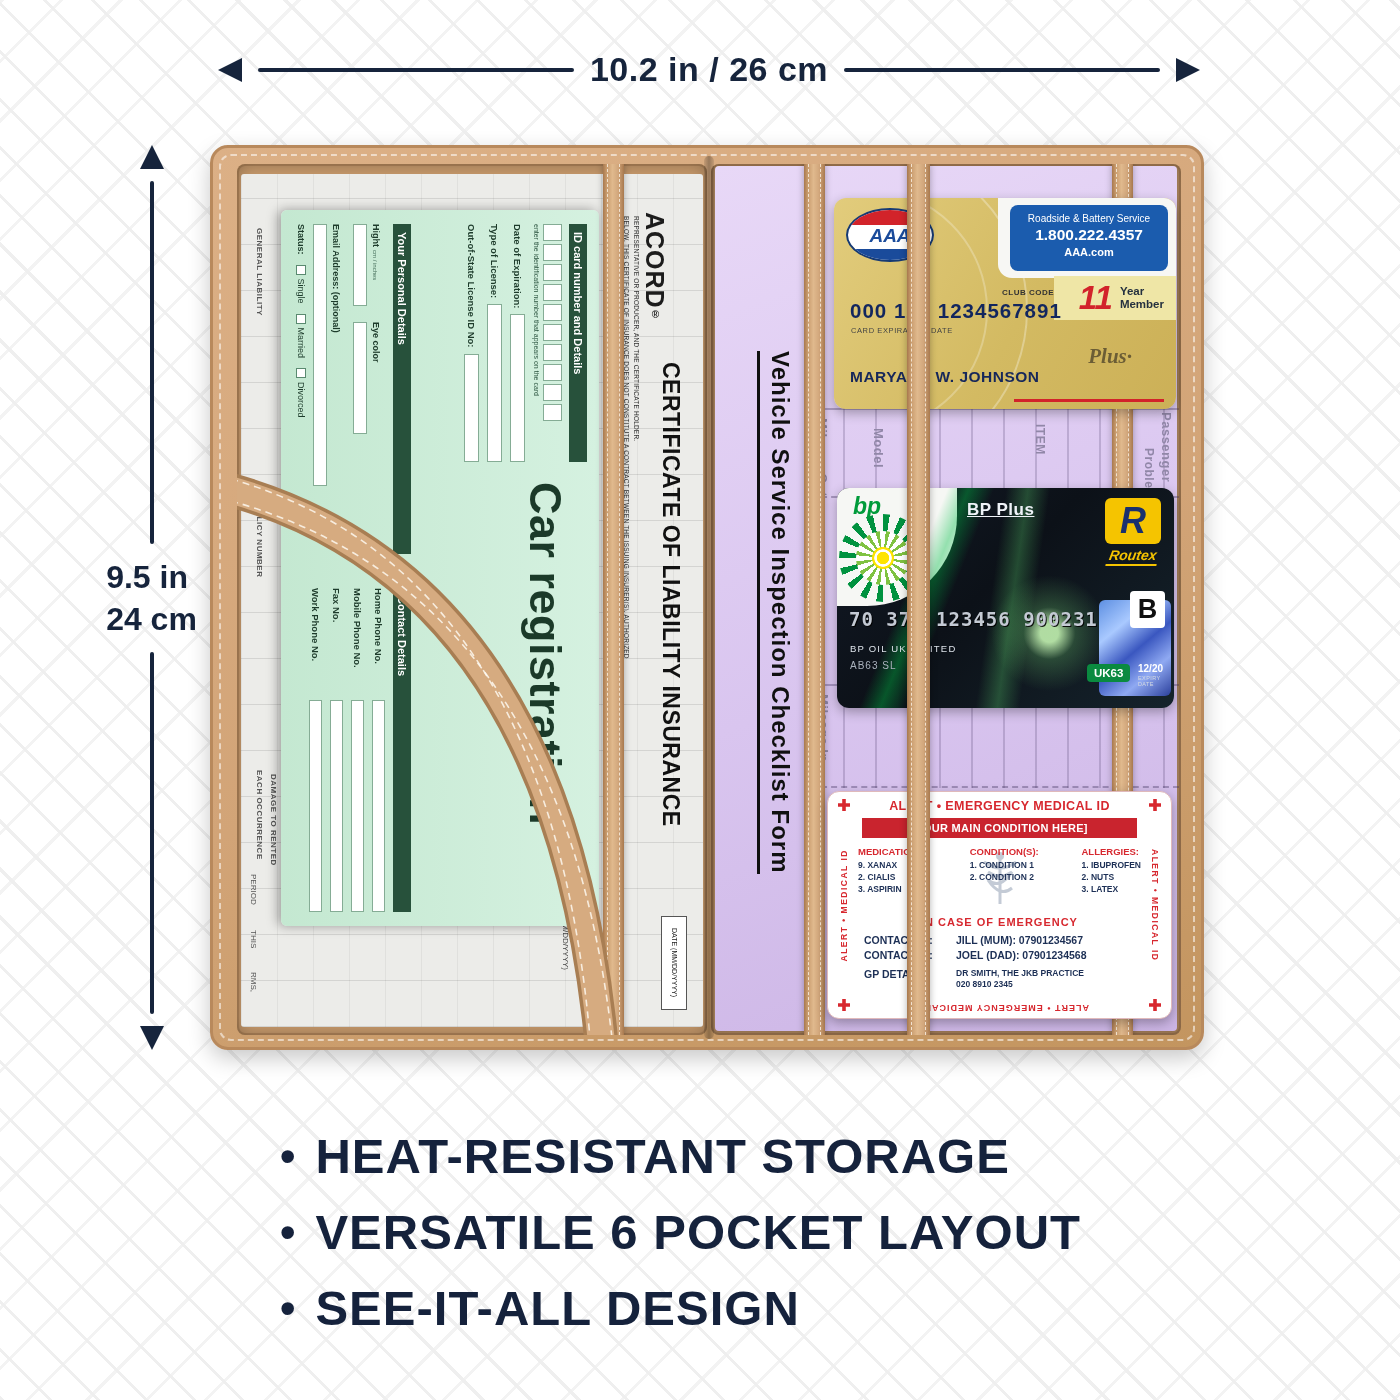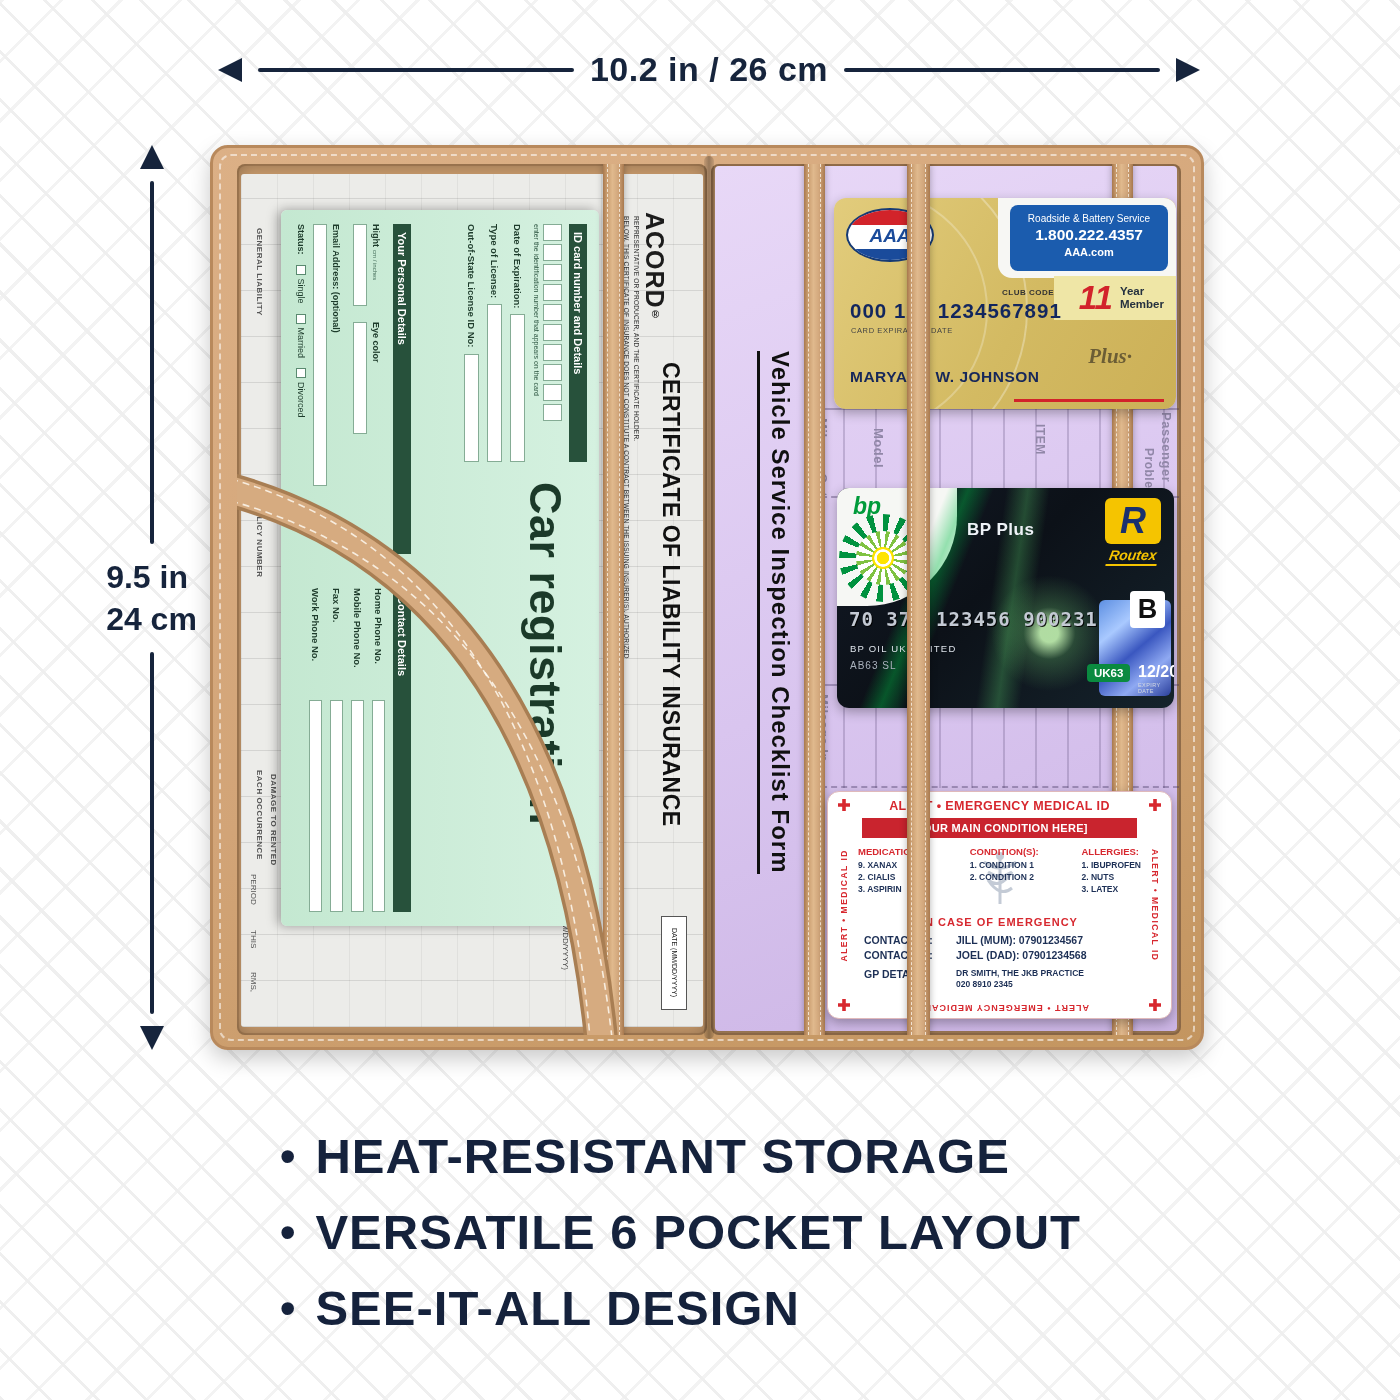--- a/index.html
+++ b/index.html
@@ -149,38 +149,38 @@
   .bp { left:126px; top:324px; width:337px; height:220px;
     background:linear-gradient(135deg,#121925 0%,#0c1118 45%,#15232c 100%); }
   .bp-white { position:absolute; left:0; top:0; width:120px; height:118px; background:#f6f7f4; border-bottom-right-radius:90px; }
   .bp-brand { position:absolute; left:16px; top:5px; color:#009b3a; font-size:23px; font-weight:bold; font-style:italic; z-index:3; }
   .helios { position:absolute; left:2px; top:26px; width:88px; height:88px; border-radius:50%; z-index:2;
     background:repeating-conic-gradient(from 0deg, #00923f 0deg 9deg, rgba(255,255,255,0) 9deg 22.5deg); }
   .helios::before { content:""; position:absolute; inset:17px; border-radius:50%; background-color:#fff;
     background-image:repeating-conic-gradient(from 6deg, #7fc241 0deg 9deg, rgba(255,255,255,0) 9deg 22.5deg); }
   .helios::after { content:""; position:absolute; inset:33px; border-radius:50%;
     background:radial-gradient(circle,#ffe400 0 38%, #ffffff 42% 54%, #ffe400 58% 100%); }
-  .bp-plus { position:absolute; left:130px; top:32px; color:#eef2f7; font-size:17px; font-weight:bold; letter-spacing:.5px; z-index:3; }
+  .bp-plus { position:absolute; left:130px; top:12px; color:#eef2f7; font-size:17px; font-weight:bold; letter-spacing:.5px; z-index:3;text-decoration:underline; }
   .routex { position:absolute; right:10px; top:10px; width:62px; display:flex; flex-direction:column; align-items:center; gap:3px; z-index:3; }
   .routex-r { width:56px; height:46px; background:#f5c400; border-radius:6px; color:#19306e; font-size:36px; font-weight:bold;
     font-style:italic; text-align:center; line-height:46px; }
   .routex-word { color:#f5c400; font-style:italic; font-weight:bold; font-size:14px; border-bottom:2px solid #f5c400;
     transform:skewX(-10deg); padding:0 2px 1px; }
   .bp-b { position:absolute; right:9px; top:103px; width:35px; height:37px; background:#fff; border-radius:4px; color:#101010;
     font-size:27px; font-weight:bold; text-align:center; line-height:37px; z-index:3; }
   .bp-number { position:absolute; left:12px; top:120px; font-family:"DejaVu Sans Mono", monospace; font-size:19px; font-weight:bold;
     color:#c4cad4; letter-spacing:1px; text-shadow:1px 1px 0 rgba(0,0,0,.9); z-index:3; }
   .bp-company { position:absolute; left:13px; top:155px; color:#dde3ea; font-size:9.5px; letter-spacing:1.2px; z-index:3; }
   .bp-code { position:absolute; left:13px; top:172px; color:#aab2bd; font-size:10px; letter-spacing:1px; z-index:3; }
   .bp-holo { position:absolute; left:262px; top:112px; width:72px; height:96px; border-radius:6px; z-index:2;
     background:linear-gradient(140deg,#5d8fe2 0%,#a9c9ff 28%,#3a57c0 52%,#8fa9f2 74%,#2b3f9c 100%); }
   .bp-uk { position:absolute; left:250px; top:176px; background:#0a8a40; color:#fff; font-size:11.5px; font-weight:bold;
     padding:3px 7px; border-radius:4px; z-index:4; }
   .bp-exp { position:absolute; left:301px; top:175px; z-index:4; color:#fff; }
-  .bp-exp .ev { font-size:16px; font-weight:bold; }
+  .bp-exp .ev { font-size:10px; font-weight:bold; }
   .bp-exp .el { font-size:5.5px; color:#d6dbe2; letter-spacing:.4px; margin-top:1px; }
   .bp-streaks { position:absolute; inset:0; pointer-events:none; z-index:2;
     background:
       radial-gradient(circle at 63% 66%, rgba(205,255,185,.85) 0 9px, rgba(120,220,120,.25) 26px, transparent 58px),
       linear-gradient(112deg, transparent 26%, rgba(0,190,70,.40) 31%, transparent 37%),
       linear-gradient(98deg, transparent 46%, rgba(90,210,110,.30) 52%, transparent 58%); }
 
   
   .med { left:116px; top:627px; width:345px; height:228px; background:#ffffff; border:1px solid #e0b9bb; }
   .med-title { position:absolute; top:7px; left:30px; right:30px; text-align:center; color:#d7282f; font-weight:bold;

